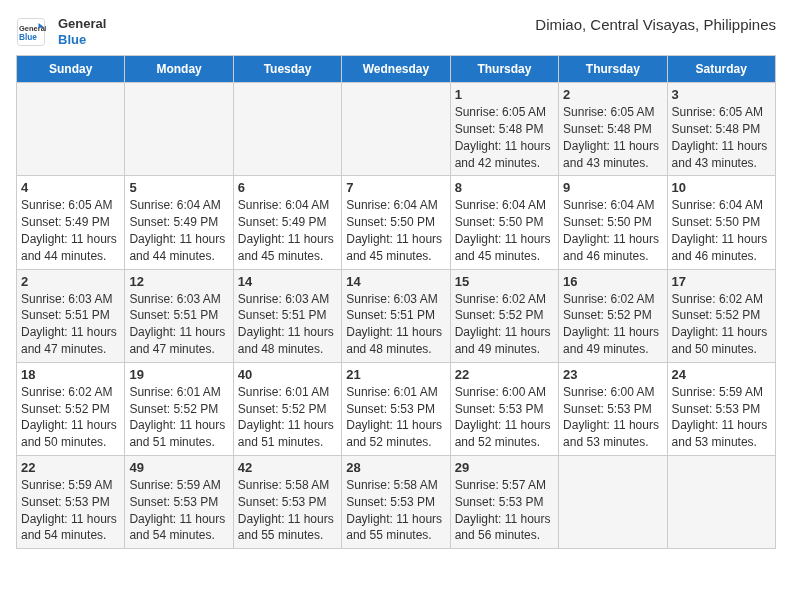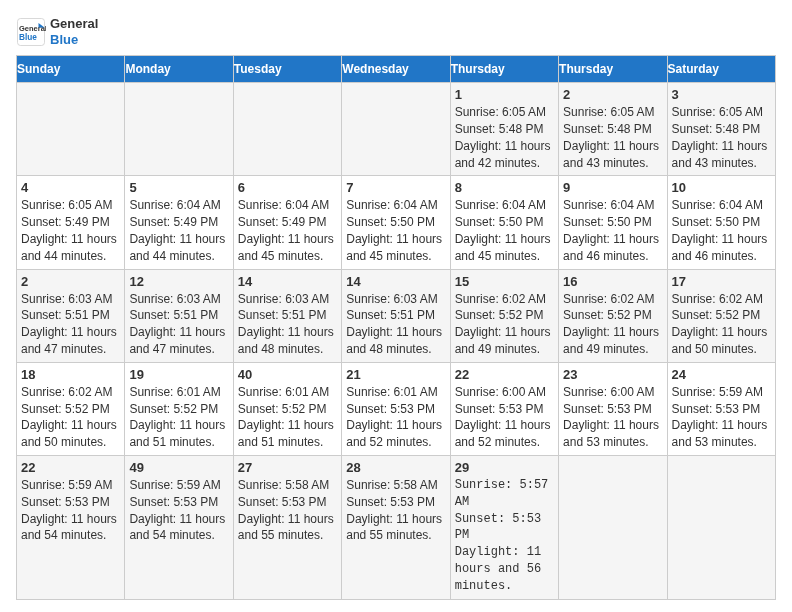--- a/index.html
+++ b/index.html
@@ -12,21 +12,21 @@
     }
     .header {
       display: flex;
       justify-content: space-between;
       align-items: flex-start;
       margin-bottom: 8px;
     }
     .logo {
       display: flex;
       align-items: center;
-      gap: 4px;
+      gap: 12px;
     }
     .logo-icon {
       width: 30px;
       height: 30px;
     }
     .title-block {
       text-align: right;
     }
     .month-title {
       font-size: 36px;
@@ -39,21 +39,21 @@
     }
     table {
       width: 100%;
       border-collapse: collapse;
       font-size: 11px;
     }
     thead tr th {
       background-color: #2176c7;
       color: #fff;
       padding: 6px 0;
-      text-align: left;
+      text-align: center;
       font-size: 12px;
       font-weight: bold;
       border: 1px solid #ccc;
     }
     tbody tr td {
       border: 1px solid #ccc;
       vertical-align: top;
       padding: 4px;
       min-height: 80px;
       height: 90px;
@@ -88,20 +88,21 @@
       <text x="4" y="18" font-family="Arial" font-size="10" font-weight="bold" fill="#333">General</text>
       <text x="4" y="30" font-family="Arial" font-size="11" font-weight="bold" fill="#2176c7">Blue</text>
       <polygon points="30,8 38,14 30,14" fill="#2176c7"></polygon>
     </svg>
     <div style="display:flex;flex-direction:column;line-height:1.2;">
       <span style="font-size:13px;font-weight:bold;color:#333;">General</span>
       <span style="font-size:13px;font-weight:bold;color:#2176c7;">Blue</span>
     </div>
   </div>
   <div class="title-block">
+    <div class="location">Dimiao, Central Visayas, Philippines</div>
   </div>
 </div>
 
 <table>
   <thead>
     <tr>
     <th>Sunday</th>
         <th>Monday</th>
         <th>Tuesday</th>
         <th>Wednesday</th>
@@ -274,34 +275,34 @@
 Sunset: 5:53 PM
 Daylight: 11 hours and 54 minutes.</div>
         </td>
         <td>
           <span class="day-number">49</span>
           <div class="day-info" style="white-space: pre-line;">Sunrise: 5:59 AM
 Sunset: 5:53 PM
 Daylight: 11 hours and 54 minutes.</div>
         </td>
         <td>
-          <span class="day-number">27</span>
+          <span class="day-number">42</span>
           <div class="day-info" style="white-space: pre-line;">Sunrise: 5:58 AM
 Sunset: 5:53 PM
 Daylight: 11 hours and 55 minutes.</div>
         </td>
         <td>
           <span class="day-number">28</span>
           <div class="day-info" style="white-space: pre-line;">Sunrise: 5:58 AM
 Sunset: 5:53 PM
 Daylight: 11 hours and 55 minutes.</div>
         </td>
         <td>
           <span class="day-number">29</span>
-          <div class="day-info" style="white-space: pre-line; font-family: Liberation Mono, monospace;">Sunrise: 5:57 AM
+          <div class="day-info" style="white-space: pre-line;">Sunrise: 5:57 AM
 Sunset: 5:53 PM
 Daylight: 11 hours and 56 minutes.</div>
         </td>
         <td></td>
         <td></td>
       </tr>
     </tbody>
 </table>
 
 </body></html>

